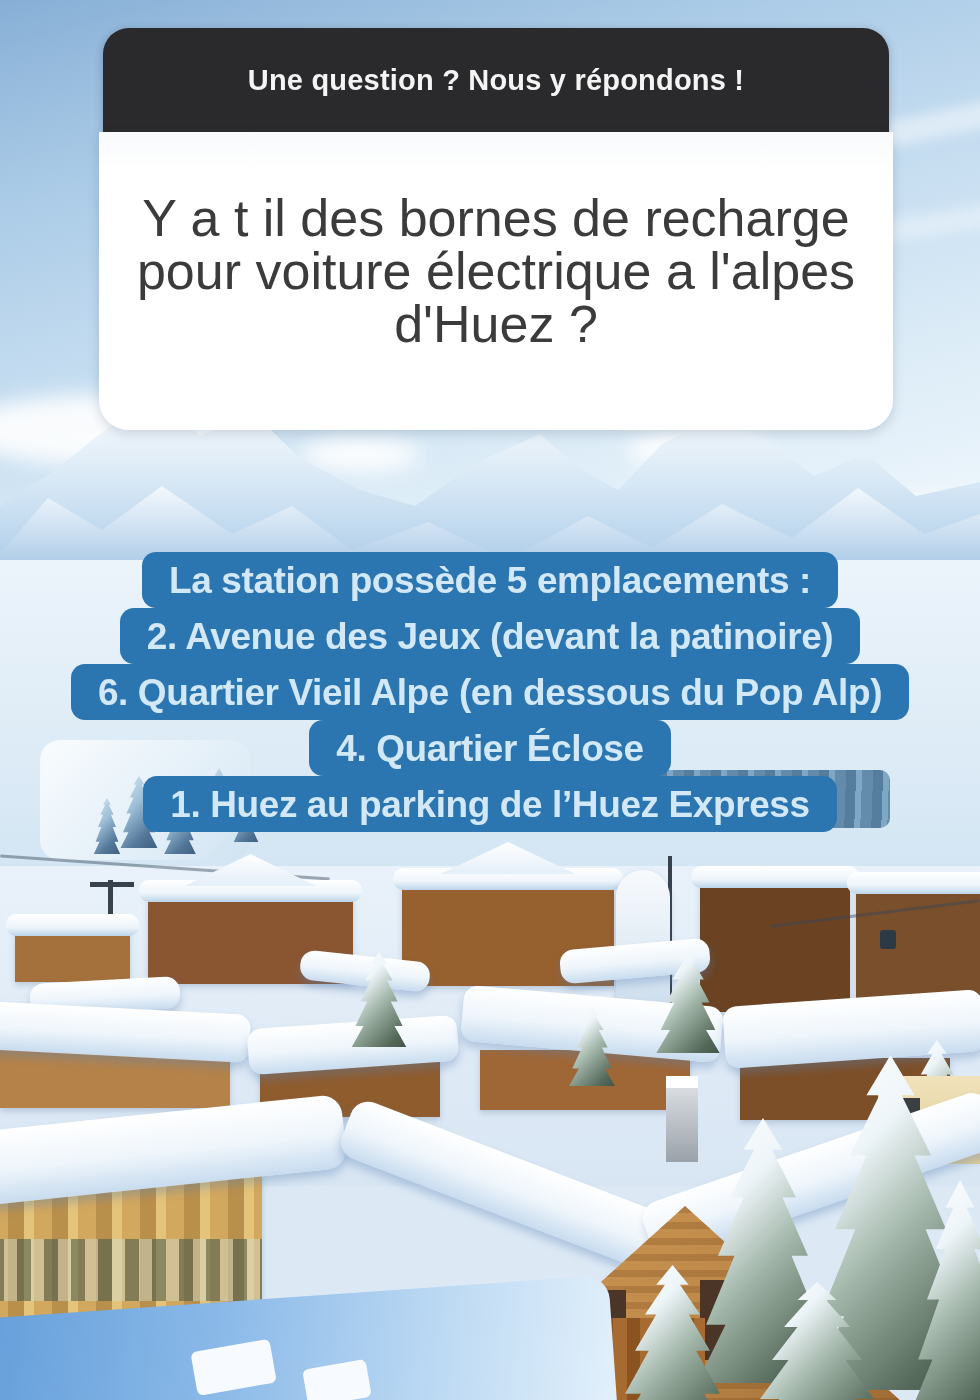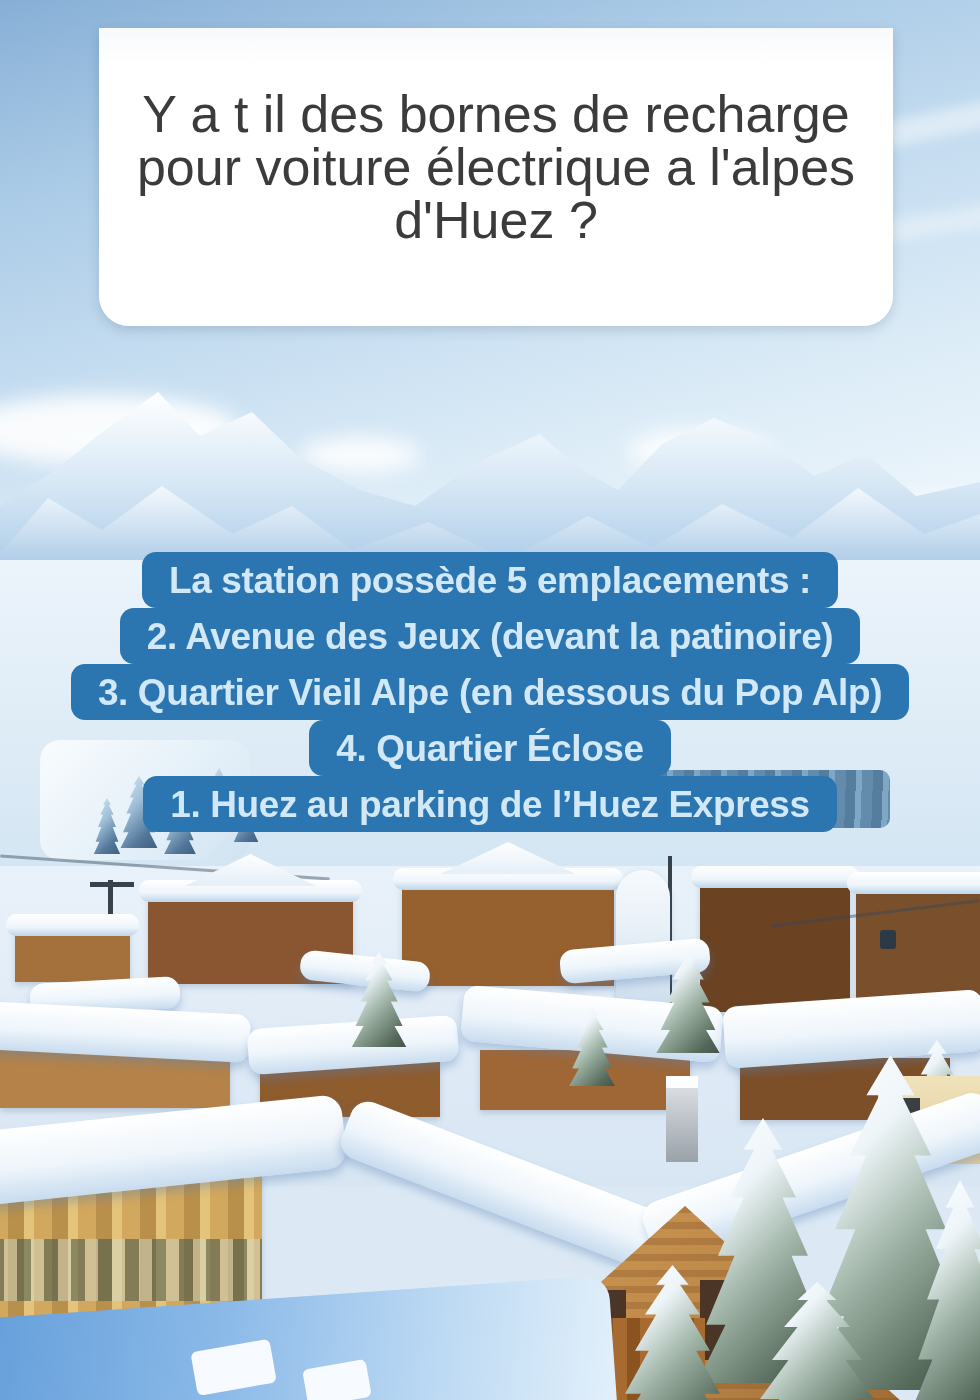--- a/index.html
+++ b/index.html
@@ -191,26 +191,29 @@
   <div class="abs blue-roof" style="left:-50px;top:1298px;width:665px;height:175px;transform:rotate(-4deg);">
     <div class="snow-patch" style="left:245px;top:44px;width:80px;height:44px;transform:rotate(-6deg);"></div>
     <div class="snow-patch" style="left:355px;top:70px;width:64px;height:38px;transform:rotate(-6deg);"></div>
   </div>
   <div class="abs fir" style="left:610px;top:1265px;width:125px;height:165px;"></div>
   <div class="abs fir" style="left:742px;top:1282px;width:150px;height:150px;"></div>
 
   <div class="abs answer">
     <div class="ans-line">La station possède 5 emplacements :</div>
     <div class="ans-line">2. Avenue des Jeux (devant la patinoire)</div>
-    <div class="ans-line">3. Quartier Vieil Alpe (en dessous du Pop Alp)</div>
+    <div class="ans-line">6. Quartier Vieil Alpe (en dessous du Pop Alp)</div>
     <div class="ans-line">4. Quartier Éclose</div>
     <div class="ans-line">1. Huez au parking de l’Huez Express</div>
   </div>
 
   <div class="abs sticker">
+    <div class="sticker-header">
+      <span>Une question ? Nous y répondons !</span>
+    </div>
     <div class="sticker-body">
       <div class="q-line">Y a t il des bornes de recharge</div>
       <div class="q-line">pour voiture électrique a l'alpes</div>
       <div class="q-line">d'Huez ?</div>
     </div>
   </div>
 
 </div>
 
 </body></html>

